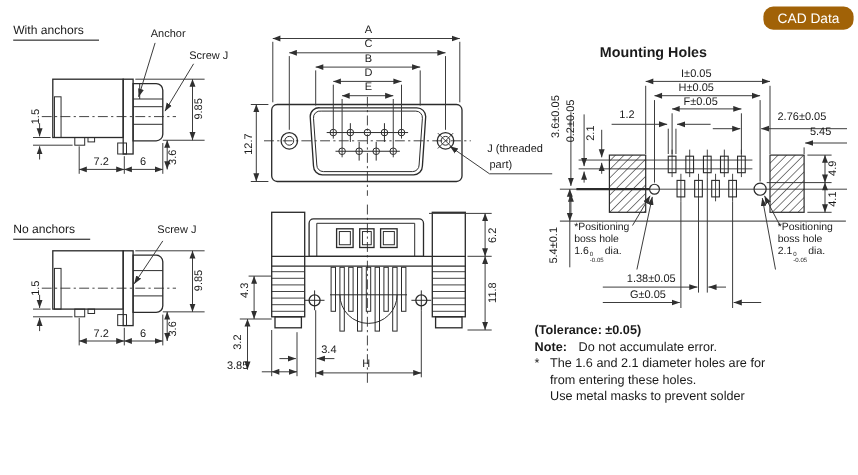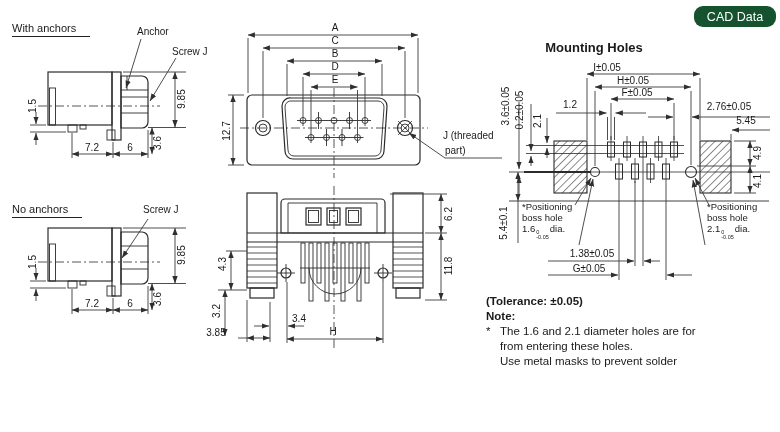--- a/index.html
+++ b/index.html
@@ -7,21 +7,21 @@
        font-family:"Liberation Sans",sans-serif;color:#1a1a1a;overflow:hidden;}
   svg.draw{position:absolute;left:0;top:0;}
   .lbl{position:absolute;font-size:10px;line-height:1;white-space:nowrap;
        transform:translate(-50%,-50%);color:#1a1a1a;}
   .rot{transform:translate(-50%,-50%) rotate(-90deg);}
   .tl{transform:none;}
   .ttl{position:absolute;font-size:11px;white-space:nowrap;border-bottom:1px solid #222;
        padding:0 14px 2px 0;}
   .mh-title{position:absolute;font-size:13px;font-weight:bold;white-space:nowrap;
        transform:translate(-50%,-50%);}
-  .badge{position:absolute;left:694px;top:6px;width:82px;height:21px;background:#14532d;
+  .badge{position:absolute;left:694px;top:6px;width:82px;height:21px;background:#a16207;
        border-radius:9px;color:#fff;font-size:12.5px;display:flex;align-items:center;
        justify-content:center;}
   .boss{position:absolute;font-size:9.5px;line-height:11px;white-space:nowrap;}
   .stack{display:inline-flex;flex-direction:column;font-size:5.5px;line-height:5px;
        vertical-align:-2px;margin:0 1px;}
   .notes{position:absolute;left:486px;top:294px;width:300px;font-size:11.5px;line-height:15px;}
   .notes .b{font-weight:bold;}
   .nrow{display:flex;}
   .ncell-label{flex:0 0 40px;font-weight:bold;}
   .ncell-star{flex:0 0 14px;}
@@ -338,21 +338,21 @@
 
 <div class="lbl rot" style="left:449px;top:214px">6.2</div>
 <div class="lbl rot" style="left:449px;top:266px">11.8</div>
 <div class="lbl rot" style="left:223px;top:264px">4.3</div>
 <div class="lbl rot" style="left:217px;top:311px">3.2</div>
 <div class="lbl" style="left:216px;top:333px">3.85</div>
 <div class="lbl" style="left:299px;top:319px">3.4</div>
 <div class="lbl" style="left:333px;top:332px">H</div>
 
 <div class="mh-title" style="left:594px;top:47px">Mounting Holes</div>
-<div class="lbl" style="left:607px;top:68px">I±0.05</div>
+<div class="lbl" style="left:633px;top:68px">I±0.05</div>
 <div class="lbl" style="left:633px;top:81px">H±0.05</div>
 <div class="lbl" style="left:637px;top:93px">F±0.05</div>
 <div class="lbl" style="left:570px;top:105px">1.2</div>
 <div class="lbl" style="left:729px;top:107px">2.76±0.05</div>
 <div class="lbl" style="left:746px;top:121px">5.45</div>
 <div class="lbl rot" style="left:506px;top:106px">3.6±0.05</div>
 <div class="lbl rot" style="left:520px;top:110px">0.2±0.05</div>
 <div class="lbl rot" style="left:538px;top:121px">2.1</div>
 <div class="lbl rot" style="left:758px;top:153px">4.9</div>
 <div class="lbl rot" style="left:758px;top:181px">4.1</div>
@@ -375,20 +375,21 @@
         <span>0</span>
         <span>-0.05</span>
       </span><span>dia.</span></div>
 </div>
 
 <div class="notes">
   <div class="b">(Tolerance: ±0.05)</div>
   <div class="nrow">
     <div class="ncell-label">Note:</div>
     <div>
+      <div>Do not accumulate error.</div>
     </div>
   </div>
   <div class="nrow">
     <div class="ncell-star">*</div>
     <div>
       <div>The 1.6 and 2.1 diameter holes are for</div>
       <div>from entering these holes.</div>
       <div>Use metal masks to prevent solder</div>
     </div>
   </div>

